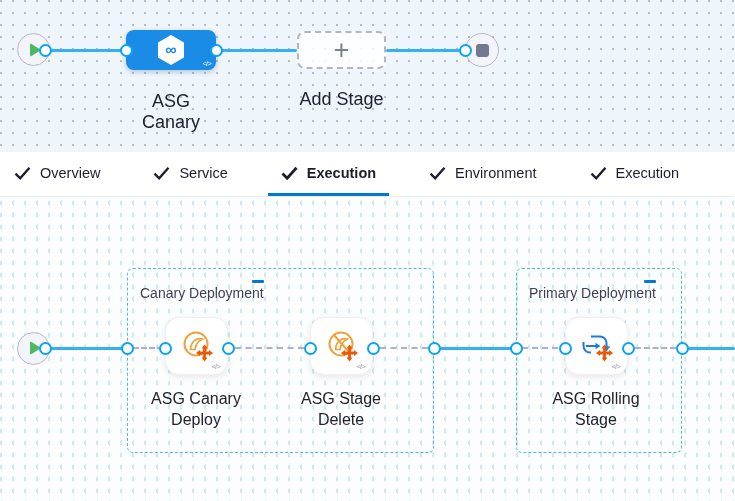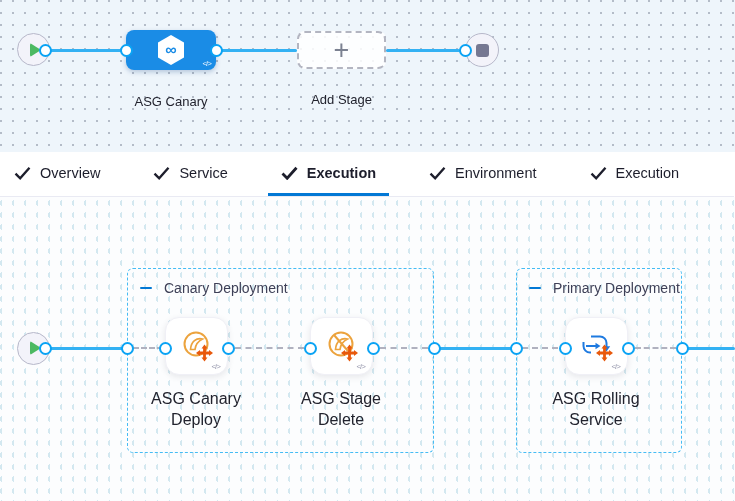--- a/index.html
+++ b/index.html
@@ -54,37 +54,37 @@
 
   
   .stage-node {
     position:absolute; left:126px; top:30px; width:90px; height:40px;
     background:#1a8ce6; border-radius:8px; cursor:pointer;
     display:flex; align-items:center; justify-content:center;
     box-shadow:0 2px 5px rgba(6,60,126,.25);
   }
   .stage-node .code-glyph { position:absolute; right:5px; bottom:2px; font-size:8px; color:#eaf4ff; letter-spacing:-1px; }
   .node-label {
-    position:absolute; text-align:center; font-size:13px; color:#22232e; line-height:21px;
+    position:absolute; text-align:center; font-size:18px; color:#22232e; line-height:21px;
   }
   .add-stage-node {
     position:absolute; left:297px; top:31px; width:89px; height:38px;
     border:2px dashed #b3b5c1; border-radius:8px; background:rgba(255,255,255,.85);
     display:flex; align-items:center; justify-content:center; cursor:pointer;
     color:#7b8191; font-size:27px; font-weight:300;
   }
 
   
   .step-group {
     position:absolute; top:71px; height:185px;
     border:1.6px dashed #45bcf4; border-radius:6px; z-index:2;
   }
   .group-title {
     position:absolute; left:12px; top:11px; white-space:nowrap;
-    font-size:14px; color:#3e4057; display:flex; align-items:center; gap:12px;
+    font-size:14px; color:#3e4057; display:flex; align-items:flex-end; gap:2px;flex-direction:column;
   }
   .collapse-dash { width:12px; height:2.6px; background:#0278d5; border-radius:1px; display:inline-block; cursor:pointer; }
   .step-node {
     position:absolute; top:120px; width:63px; height:58px;
     background:#ffffff; border:1px solid #f0f0f6; border-radius:14px;
     box-shadow:0 2px 6px rgba(40,41,61,.10);
     display:flex; align-items:center; justify-content:center;
     cursor:pointer; z-index:4;
   }
   .step-node .code-glyph { position:absolute; right:7px; bottom:3px; font-size:8px; color:#9b9cb0; letter-spacing:-1px; }
@@ -250,19 +250,19 @@
         <rect x="21" y="24.6" width="11" height="2.8" rx="0.5" fill="#e8590c"></rect>
         <polygon points="26.5,17.5 29.5,21.5 23.5,21.5" fill="#e8590c"></polygon>
         <polygon points="26.5,34.5 29.5,30.5 23.5,30.5" fill="#e8590c"></polygon>
         <polygon points="18,26 22,23 22,29" fill="#e8590c"></polygon>
         <polygon points="35,26 31,23 31,29" fill="#e8590c"></polygon>
       </g>
     </svg>
     <span class="code-glyph">&lt;/&gt;</span>
   </div>
   <div class="port" style="left:621.5px; top:144.5px;"></div>
-  <div class="step-label" style="left:541px;">ASG Rolling Service</div>
+  <div class="step-label" style="left:541px;">ASG Rolling Stage</div>
 
   <div class="dash-wire" style="left:635px; top:150px; width:41px;"></div>
   <div class="port" style="left:675.5px; top:144.5px;"></div>
 
   <div class="wire" style="left:682px; top:149.5px; width:53px;"></div>
 </div>
 
 </body></html>

